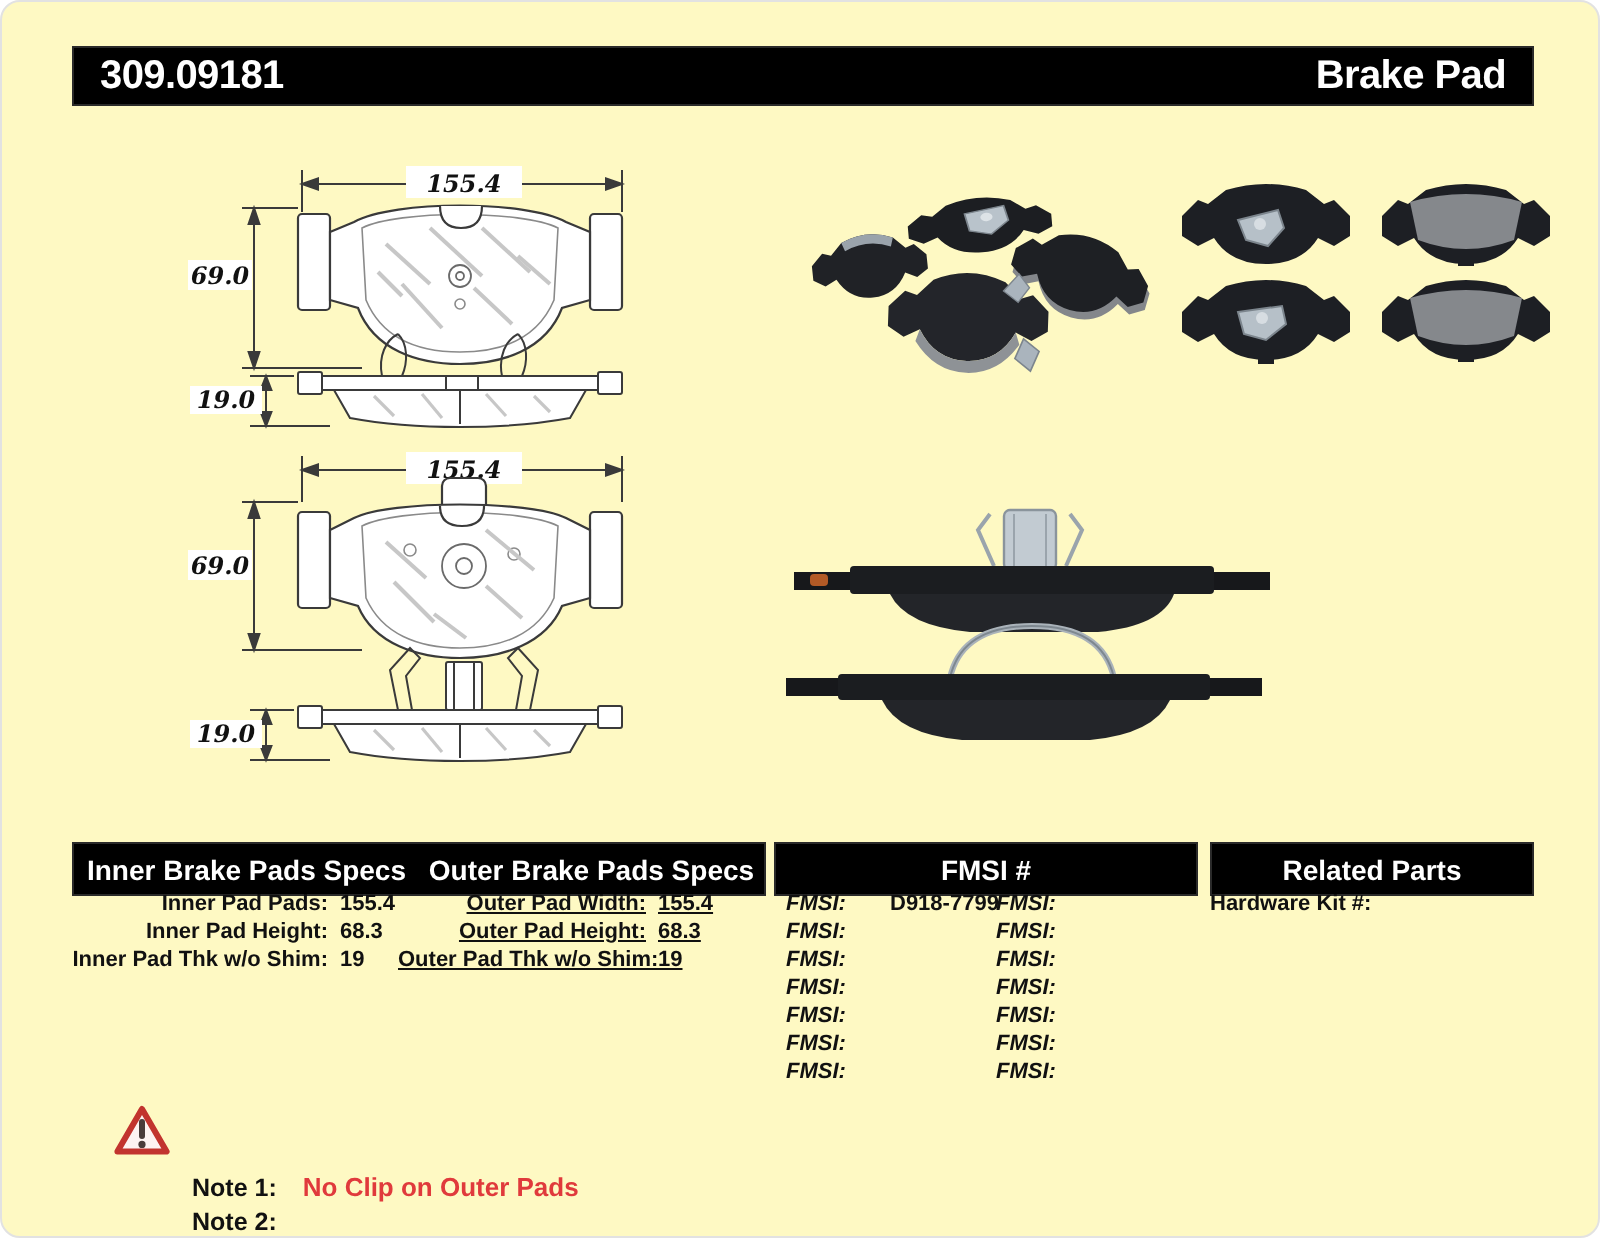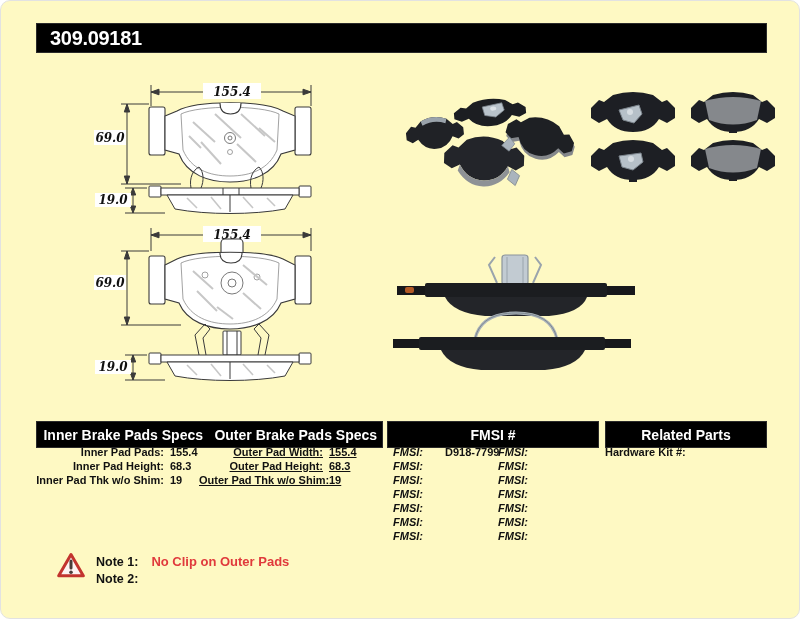--- a/index.html
+++ b/index.html
@@ -35,39 +35,40 @@
   .col-outer { left:198px; width:180px;text-decoration:underline; }
   .col-outer .lbl { width:124px; text-align:right; }
   .col-fmsi1 { left:392px; }
   .col-fmsi2 { left:497px; }
   .col-fmsi1 .lbl, .col-fmsi2 .lbl { width:36px; text-align:left;font-style:italic; }
   .col-related { left:604px; }
   .col-related .lbl { text-align:left; }
   .val { margin-left:6px; }
   .col-fmsi1 .val, .col-fmsi2 .val { margin-left:16px; }
   
-  .note-line { position:absolute; left:95px; font-size:12.5px; font-weight:bold; color:#111; white-space:nowrap; }
+  .note-line { position:absolute; left:95px; font-size:12.5px; font-weight:bold; color:#111; white-space:nowrap;margin-top:32px; }
   .note1 { top:553px; }
   .note2 { top:570px; }
   .note-red { color:#e03a3c; font-size:13px; margin-left:13px; }
   .warn { position:absolute; left:56px; top:551px; }
   
   .art { position:absolute; }
   svg text.dim {
     font-family:"DejaVu Serif", serif; font-style:italic; font-weight:bold;
     font-size:12px; fill:#111;
   }
 </style>
 </head>
 <body>
 
 <div id="app">
 
   <div class="topbar">
     <span>309.09181</span>
+    <span>Brake Pad</span>
   </div>
 
   <svg class="art" style="left:92px; top:79px;" width="230" height="146" viewBox="0 0 230 146">
     <g stroke="#3a3a3a" stroke-width="1" fill="none">
       <line x1="58" y1="5" x2="58" y2="26"></line>
         <line x1="218" y1="5" x2="218" y2="26"></line>
       <line x1="58" y1="12" x2="218" y2="12"></line>
       <polygon points="58,12 66,9.2 66,14.8" fill="#3a3a3a"></polygon>
       <polygon points="218,12 210,9.2 210,14.8" fill="#3a3a3a"></polygon>
       <rect x="110" y="3" width="58" height="16" fill="#fff" stroke="none"></rect>

